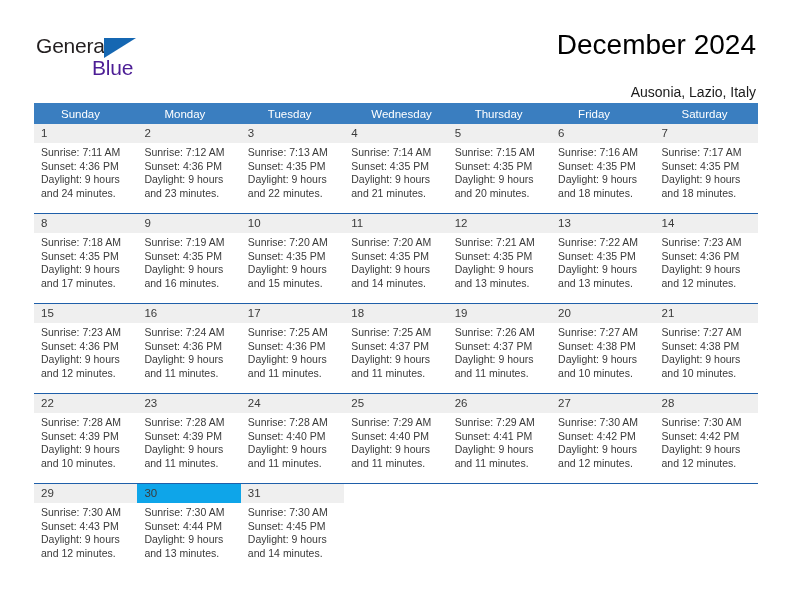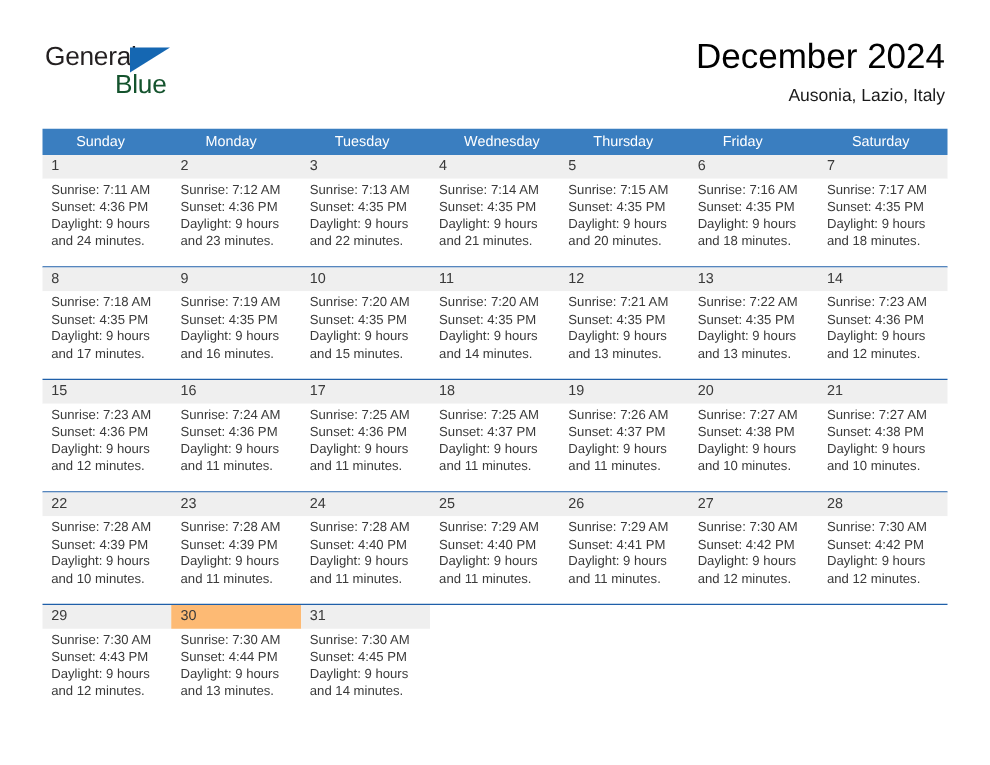--- a/index.html
+++ b/index.html
@@ -54,42 +54,42 @@
     height: 0;
     border-left: 32px solid #1567b2;
     border-bottom: 20px solid transparent;
   }
   .logo-blue {
     position: absolute;
     left: 56px;
     top: 22px;
     font-size: 21px;
     letter-spacing: -0.2px;
-    color: #14532d;
+    color: #4c1d95;
     font-family: "Liberation Sans", sans-serif;
   }
   .title-block {
     position: absolute;
     right: 36px;
     top: 28px;
     text-align: right;
   }
   .cal-title {
     font-size: 28px;
     font-weight: normal;
     color: #000000;
     line-height: 34px;
     white-space: nowrap;
   }
   .cal-subtitle {
     font-size: 14px;
     font-weight: normal;
     color: #1a1a1a;
     line-height: 20px;
-    margin-top: 4px;
+    margin-top: 20px;
     white-space: nowrap;
   }
 
   
   .calendar {
     position: absolute;
     left: 34px;
     top: 103px;
     width: 724px;
   }
@@ -398,21 +398,21 @@
               <div class="detail-line">Sunrise: 7:30 AM</div>
               <div class="detail-line">Sunset: 4:42 PM</div>
               <div class="detail-line">Daylight: 9 hours</div>
               <div class="detail-line">and 12 minutes.</div>
             </div>
           </div>
         </div>
         <div class="week">
           <div class="week-daynums" style="background: transparent;">
             <div class="daynum-cell" style="background: rgb(239, 239, 239);">29</div>
-            <div class="daynum-cell" style="background: #fdba74;">30</div>
+            <div class="daynum-cell" style="background: #0ea5e9;">30</div>
             <div class="daynum-cell" style="background: rgb(239, 239, 239);">31</div>
             <div class="daynum-cell blank"></div>
             <div class="daynum-cell blank"></div>
             <div class="daynum-cell blank"></div>
             <div class="daynum-cell blank"></div>
           </div>
           <div class="week-details">
             <div class="detail-cell">
               <div class="detail-line">Sunrise: 7:30 AM</div>
               <div class="detail-line">Sunset: 4:43 PM</div>

